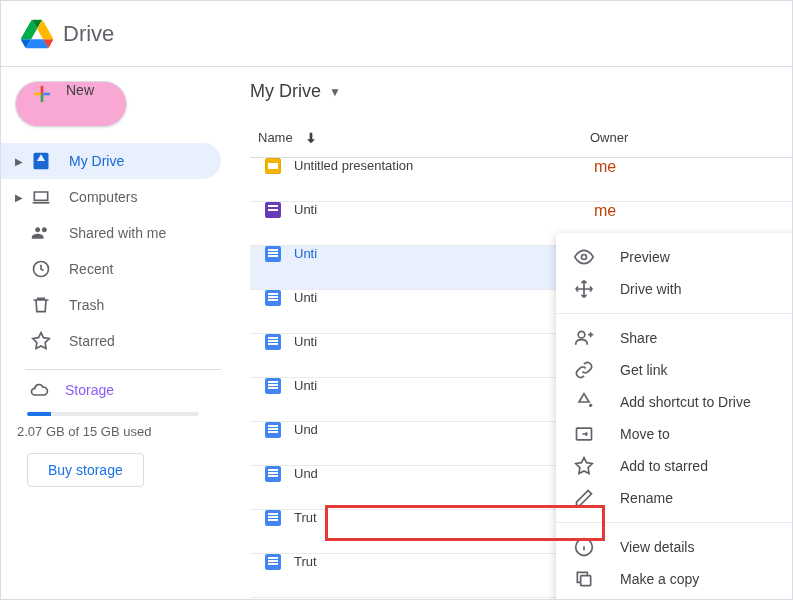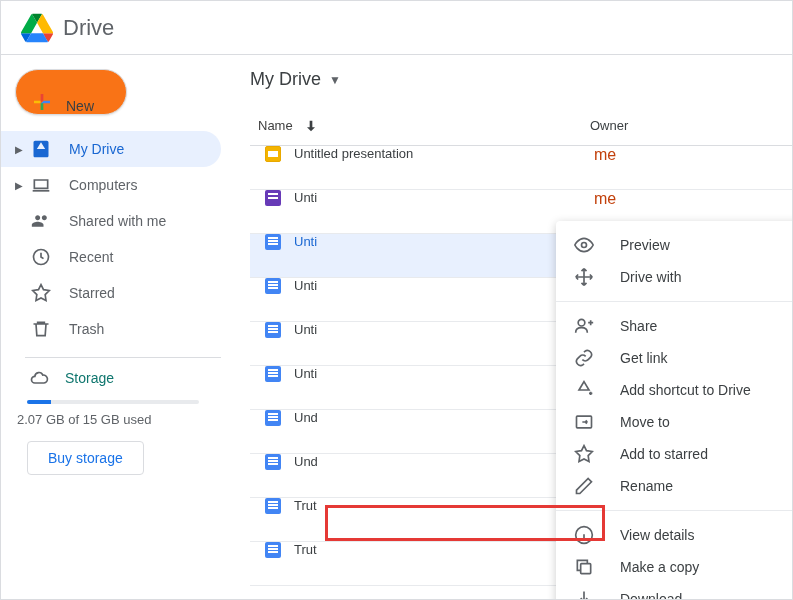--- a/index.html
+++ b/index.html
@@ -1,36 +1,36 @@
 <!DOCTYPE html>
 <html><head>
   <meta charset="utf-8">
   <style>
     *{margin:0;padding:0;box-sizing:border-box;font-family:Arial,sans-serif}
     body{width:793px;height:600px;overflow:hidden;background:#fff;position:relative;border:1px solid #dadce0}
-    .header{display:flex;align-items:center;height:54px;border-bottom:1px solid #dadce0}
+    .header{display:flex;align-items:center;height:66px;border-bottom:1px solid #dadce0}
     .logo-area{display:flex;align-items:center;padding-left:20px;width:235px}
     .logo-text{font-size:22px;color:#5f6368;margin-left:10px}
     .search-bar{flex:1;height:44px;background:#f1f3f4;border-radius:8px;display:flex;align-items:center;margin-right:20px}
     .search-bar svg{margin:0 12px 0 16px}
     .search-ph{color:#5f6368;font-size:16px}
     .main{display:flex;height:calc(100% - 58px)}
     .sidebar{width:235px;padding-top:14px;border-right:1px solid transparent}
-    .new-btn{display:flex;align-items:flex-end;width:112px;height:46px;margin-left:14px;border:1px solid #dadce0;border-radius:24px;background:#f97316;padding-left:14px;box-shadow:0 1px 2px rgba(0,0,0,.1)}
+    .new-btn{display:flex;align-items:flex-start;width:112px;height:46px;margin-left:14px;border:1px solid #dadce0;border-radius:24px;background:#f9a8d4;padding-left:14px;box-shadow:0 1px 2px rgba(0,0,0,.1)}
     .new-btn span{margin-left:12px;font-size:14px;color:#3c4043}
     .nav{margin-top:16px}
     .nav-item{display:flex;align-items:center;height:36px;padding-left:14px;border-radius:0 18px 18px 0;margin-right:14px;cursor:pointer}
     .nav-item.active{background:#e8f0fe;color:#1967d2}
     .nav-item .chev{width:14px;font-size:10px;color:#5f6368}
     .nav-item .icon{width:24px;display:flex;justify-content:center}
     .nav-item .label{margin-left:16px;font-size:14px;color:#5f6368}
     .nav-item.active .label{color:#1967d2;font-weight:500}
     .divider{height:1px;background:#dadce0;margin:10px 14px 10px 24px}
     .storage-label{display:flex;align-items:center;padding-left:28px;margin-top:6px}
-    .storage-label span{margin-left:16px;font-size:14px;color:#0f766e}
+    .storage-label span{margin-left:16px;font-size:14px;color:#8b5cf6}
     .storage-bar{height:4px;background:#e8eaed;margin:12px 36px 8px 26px;border-radius:2px;overflow:hidden}
     .storage-bar .fill{height:100%;width:14%;background:#1a73e8}
     .storage-text{font-size:13px;color:#5f6368;padding-left:16px}
     .buy-btn{margin:14px 0 0 26px;border:1px solid #dadce0;background:#fff;color:#1a73e8;font-size:14px;padding:8px 20px;border-radius:4px}
     .content{flex:1;padding:14px 0 0 14px;position:relative}
     .breadcrumb{display:flex;align-items:center;font-size:18px;color:#3c4043;margin-bottom:16px}
     .breadcrumb .arr{font-size:12px;margin-left:8px;color:#5f6368}
     .table-header{display:flex;align-items:center;height:40px;border-bottom:1px solid #dadce0}
     .th-name{width:340px;padding-left:8px;font-size:13px;font-weight:500;color:#404040;display:flex;align-items:center}
     .th-name .sort{margin-left:10px}
@@ -120,33 +120,33 @@
               <circle cx="12" cy="12" r="9"></circle>
               <path d="M12 7v5l3 2"></path>
             </svg>
           </span>
         <span class="label">Recent</span>
       </div>
       <div class="nav-item">
         <span class="chev"></span>
         <span class="icon">
             <svg width="20" height="20" viewBox="0 0 24 24" fill="none" stroke="#5f6368" stroke-width="2">
+              <path d="M3 6h18M8 6V4h8v2M6 6l1 14h10l1-14"></path>
+            </svg>
+          </span>
+        <span class="label">Trash</span>
+      </div>
+      <div class="nav-item">
+        <span class="chev"></span>
+        <span class="icon">
+            <svg width="20" height="20" viewBox="0 0 24 24" fill="none" stroke="#5f6368" stroke-width="2">
               <path d="M12 2l3 6 7 1-5 5 1 7-6-3-6 3 1-7-5-5 7-1z"></path>
             </svg>
           </span>
         <span class="label">Starred</span>
-      </div>
-      <div class="nav-item">
-        <span class="chev"></span>
-        <span class="icon">
-            <svg width="20" height="20" viewBox="0 0 24 24" fill="none" stroke="#5f6368" stroke-width="2">
-              <path d="M3 6h18M8 6V4h8v2M6 6l1 14h10l1-14"></path>
-            </svg>
-          </span>
-        <span class="label">Trash</span>
       </div>
     </div>
     <div class="divider"></div>
     <div class="storage-label">
       <svg width="20" height="20" viewBox="0 0 24 24" fill="none" stroke="#5f6368" stroke-width="2">
           <path d="M18 18H7a4 4 0 010-8 5 5 0 019.6-1.5A4 4 0 0118 18z"></path>
         </svg>
       <span>Storage</span>
     </div>
     <div class="storage-bar">

